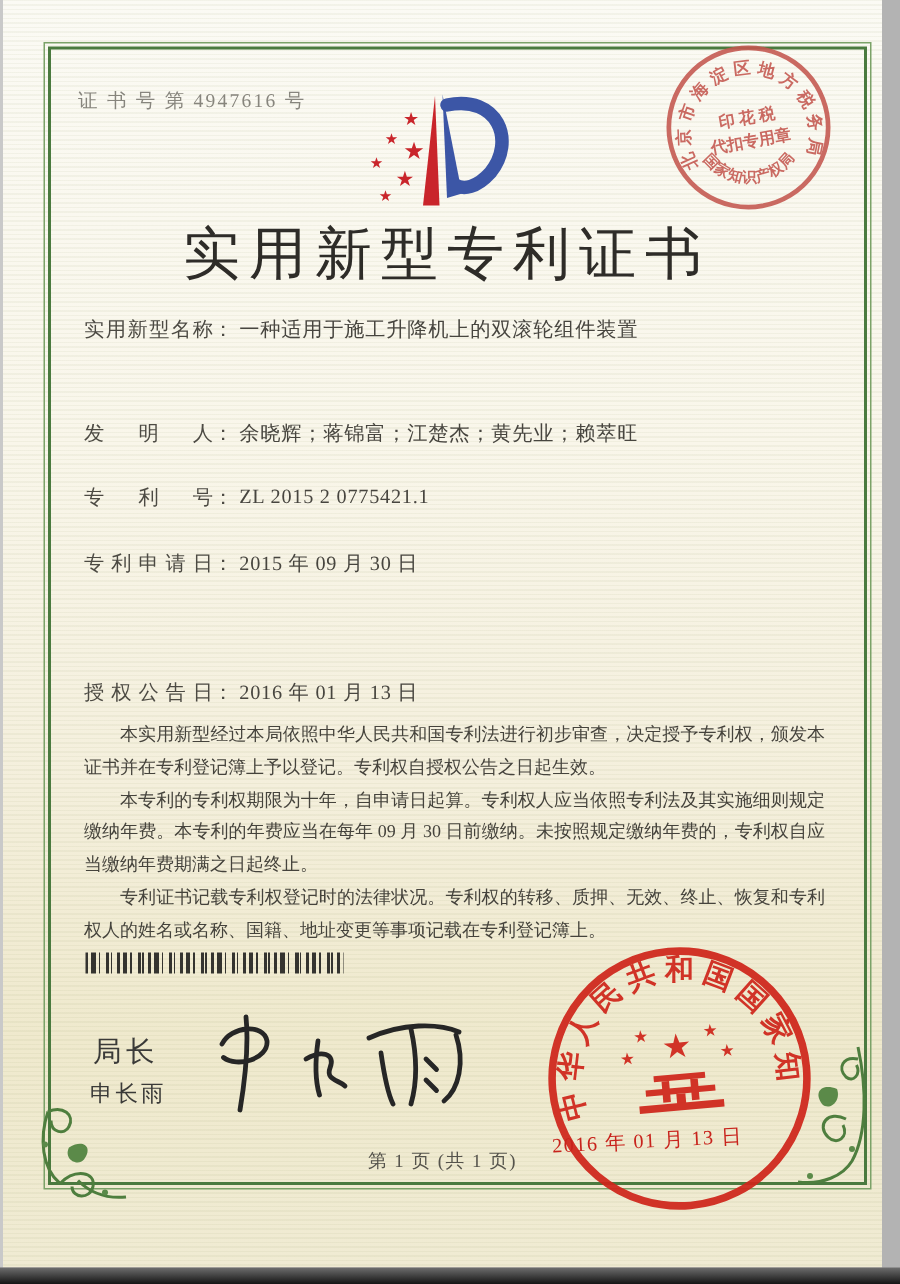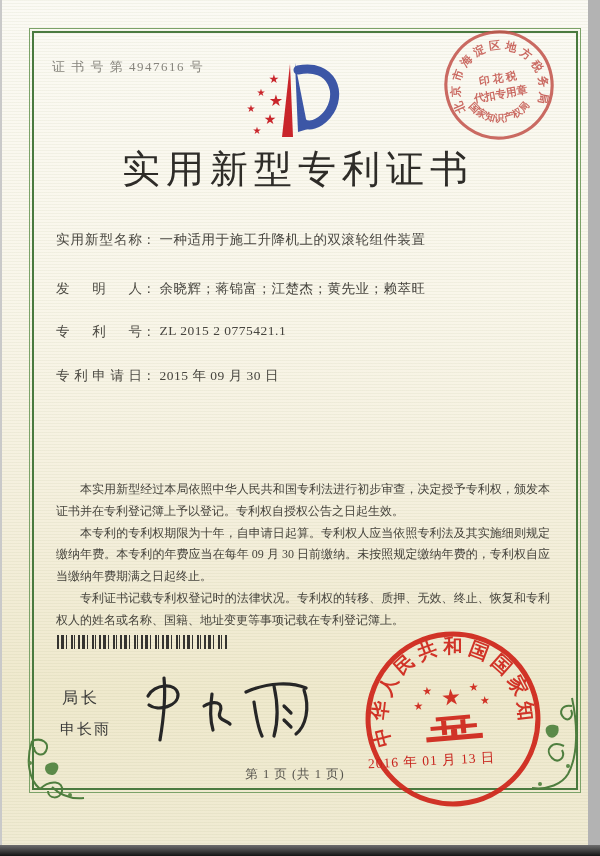--- a/index.html
+++ b/index.html
@@ -34,40 +34,40 @@
   
   .tax{position:absolute;left:438px;top:26px;width:118px;height:118px;z-index:3;
     transform:rotate(-10deg);opacity:.88;}
   .tax-ring{fill:none;stroke:#c4574f;stroke-width:3.2;}
   .tax-arc{font-size:11.5px;fill:#c4574f;font-weight:600;}
   .tax-arc-b{font-size:10px;fill:#c4574f;font-weight:600;}
   .tax-center{font-size:11px;fill:#c4574f;text-anchor:middle;font-weight:600;}
 
   
   .frow{position:absolute;left:54px;font-size:13.5px;color:#4c4a43;z-index:2;white-space:nowrap;}
-  .r1{top:231px}.r2{top:280px}.r3{top:323px}.r4{top:367px}.r5{top:410px}.r6{top:453px}
+  .r1{top:211px}.r2{top:280px}.r3{top:323px}.r4{top:367px}.r5{top:410px}.r6{top:453px}
   .flabel{display:inline-block;width:86px;text-align:justify;text-align-last:justify;
     vertical-align:top;}
   .fcolon{display:inline-block;vertical-align:top;}
   .fvalue{display:inline-block;margin-left:4px;letter-spacing:.5px;vertical-align:top;color:#47453f;}
 
   
   .paras{position:absolute;left:54px;top:479px;width:494px;font-size:12px;line-height:21.8px;
     color:#45433c;text-align:justify;z-index:2;}
   .paras p{margin:0;text-indent:2em;}
 
   
   .barcode{position:absolute;left:55px;top:635px;width:172px;height:14px;z-index:2;opacity:.85;
     background:repeating-linear-gradient(90deg,
       #141414 0 2px,transparent 2px 4px,
       #141414 4px 7px,transparent 7px 9px,
       #141414 9px 10px,transparent 10px 14px,
       #141414 14px 16px,transparent 16px 17px,
       #141414 17px 18px,transparent 18px 21px);}
-  .sig-title{position:absolute;left:60px;top:688px;font-size:16px;letter-spacing:3px;
+  .sig-title{position:absolute;left:60px;top:688px;font-size:19px;letter-spacing:3px;
     color:#3a3a38;z-index:2;font-family:Liberation Sans, sans-serif;}
   .sig-name{position:absolute;left:58px;top:720px;font-size:15px;letter-spacing:2px;
     color:#3a3a38;z-index:2;font-family:"Liberation Sans",sans-serif;}
   .signature{position:absolute;left:132px;top:664px;width:190px;height:92px;z-index:3;}
   .signature path{fill:none;stroke:#262626;stroke-width:3.2;stroke-linecap:round;}
 
   
   .seal{position:absolute;left:360px;top:628px;width:182px;height:182px;z-index:3;
     transform:rotate(-5deg);opacity:.93;}
   .seal-ring{fill:none;stroke:#cf261b;stroke-width:5;}
@@ -123,20 +123,21 @@
       <polygon class="bar-blue" points="57,5 60,74 70,71"></polygon>
       <path class="p-bowl" d="M 60,12 C 94,5 106,36 89,57 C 80,67 71,69 65,65"></path>
     </svg>
 
     <div class="title">实用新型专利证书</div>
 
     <div class="frow r1"><span class="flabel">实用新型名称</span><span class="fcolon">：</span><span class="fvalue">一种适用于施工升降机上的双滚轮组件装置</span></div>
     <div class="frow r2"><span class="flabel">发明人</span><span class="fcolon">：</span><span class="fvalue">余晓辉；蒋锦富；江楚杰；黄先业；赖萃旺</span></div>
     <div class="frow r3"><span class="flabel">专利号</span><span class="fcolon">：</span><span class="fvalue">ZL 2015 2 0775421.1</span></div>
     <div class="frow r4"><span class="flabel">专利申请日</span><span class="fcolon">：</span><span class="fvalue">2015 年 09 月 30 日</span></div>
+    <div class="frow r6"><span class="flabel">授权公告日</span><span class="fcolon">：</span><span class="fvalue">2016 年 01 月 13 日</span></div>
 
     <div class="paras">
       <p>本实用新型经过本局依照中华人民共和国专利法进行初步审查，决定授予专利权，颁发本证书并在专利登记簿上予以登记。专利权自授权公告之日起生效。</p>
       <p>本专利的专利权期限为十年，自申请日起算。专利权人应当依照专利法及其实施细则规定缴纳年费。本专利的年费应当在每年 09 月 30 日前缴纳。未按照规定缴纳年费的，专利权自应当缴纳年费期满之日起终止。</p>
       <p>专利证书记载专利权登记时的法律状况。专利权的转移、质押、无效、终止、恢复和专利权人的姓名或名称、国籍、地址变更等事项记载在专利登记簿上。</p>
     </div>
 
     <div class="barcode"></div>
 
     <div class="sig-title">局长</div>

